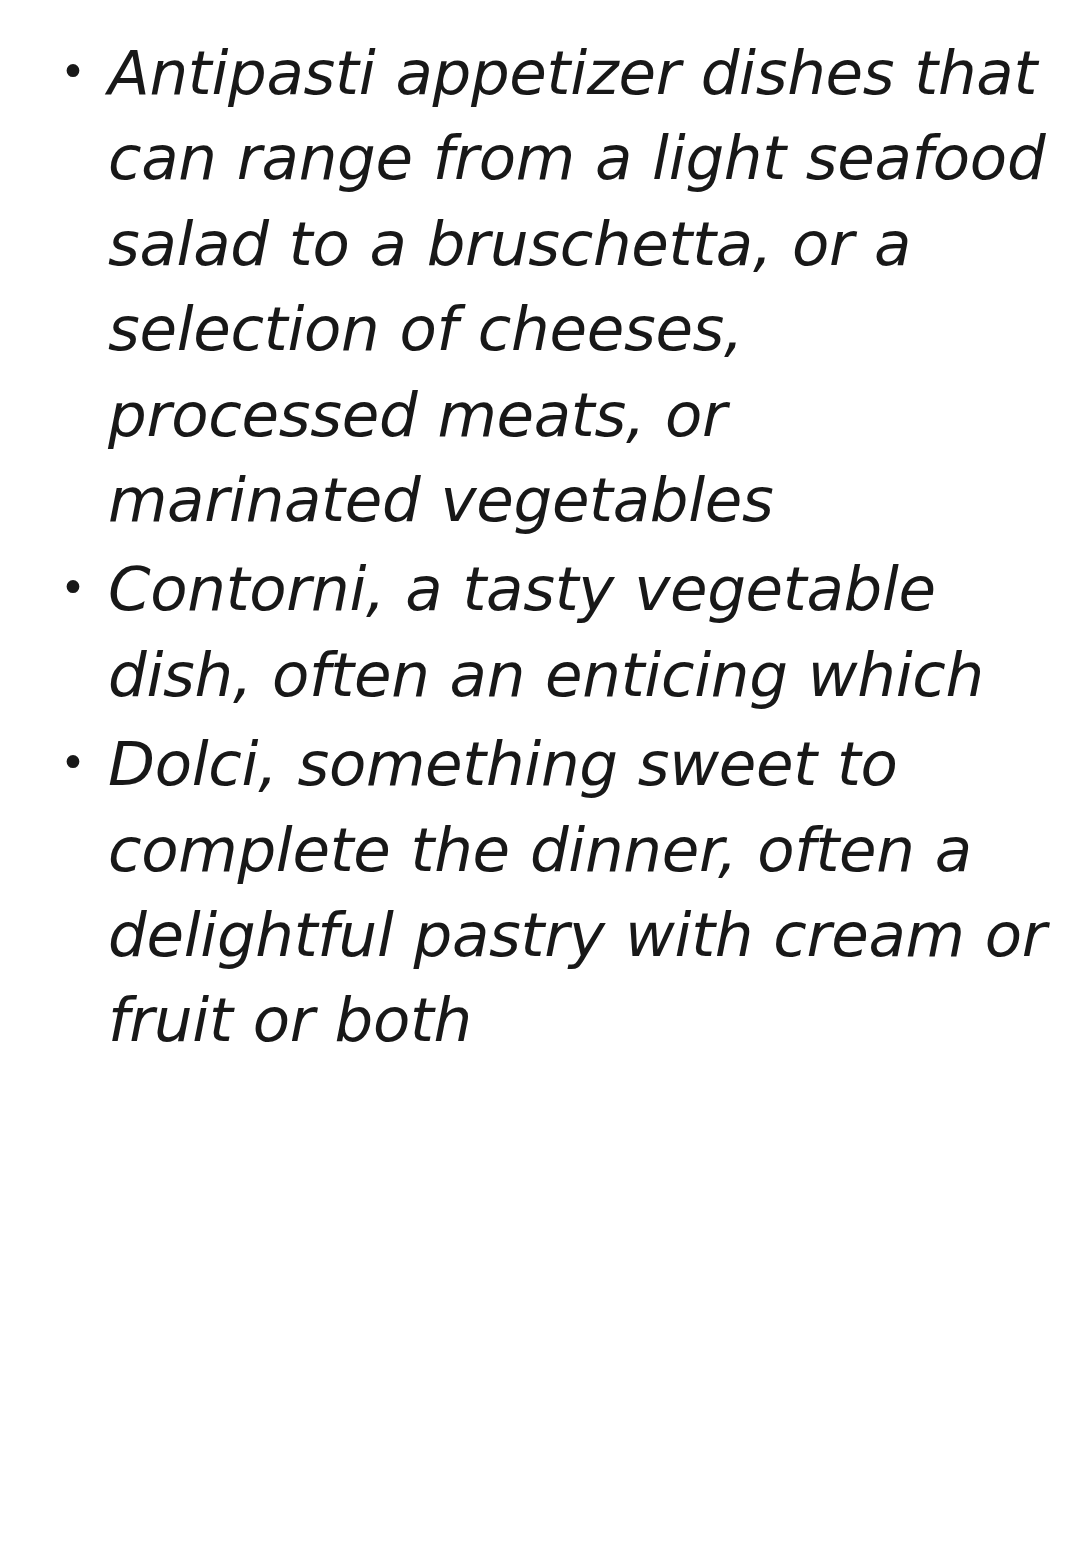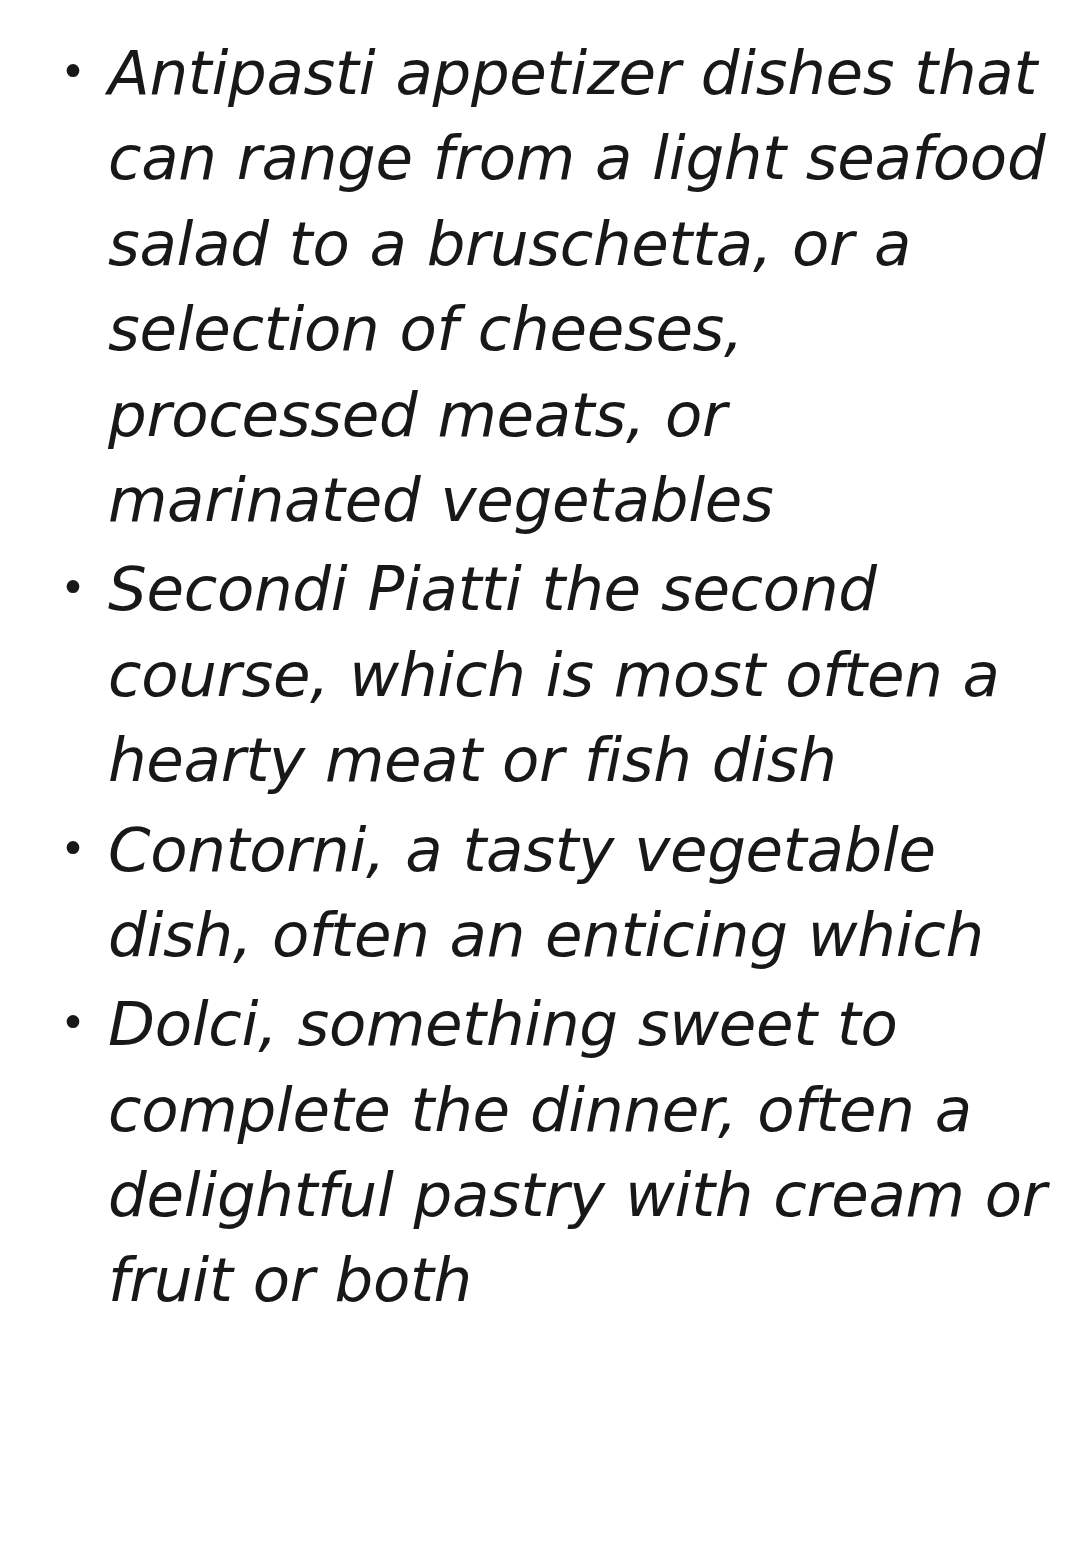--- a/index.html
+++ b/index.html
@@ -52,22 +52,19 @@
 </style>
 </head>
 <body>
 
 <div class="page">
   <ul class="course-list">
     <li>
       <span>Antipasti appetizer dishes that can range from a light seafood salad to a bruschetta, or a selection of cheeses, processed meats, or marinated vegetables</span>
     </li>
     <li>
-      <span>Secondi Piatti the second course, which is most often a hearty meat or fish dish</span>
-    </li>
-    <li>
       <span>Contorni, a tasty vegetable dish, often an enticing which</span>
     </li>
     <li>
       <span>Dolci, something sweet to complete the dinner, often a delightful pastry with cream or fruit or both</span>
     </li>
   </ul>
 </div>
 
 </body></html>

